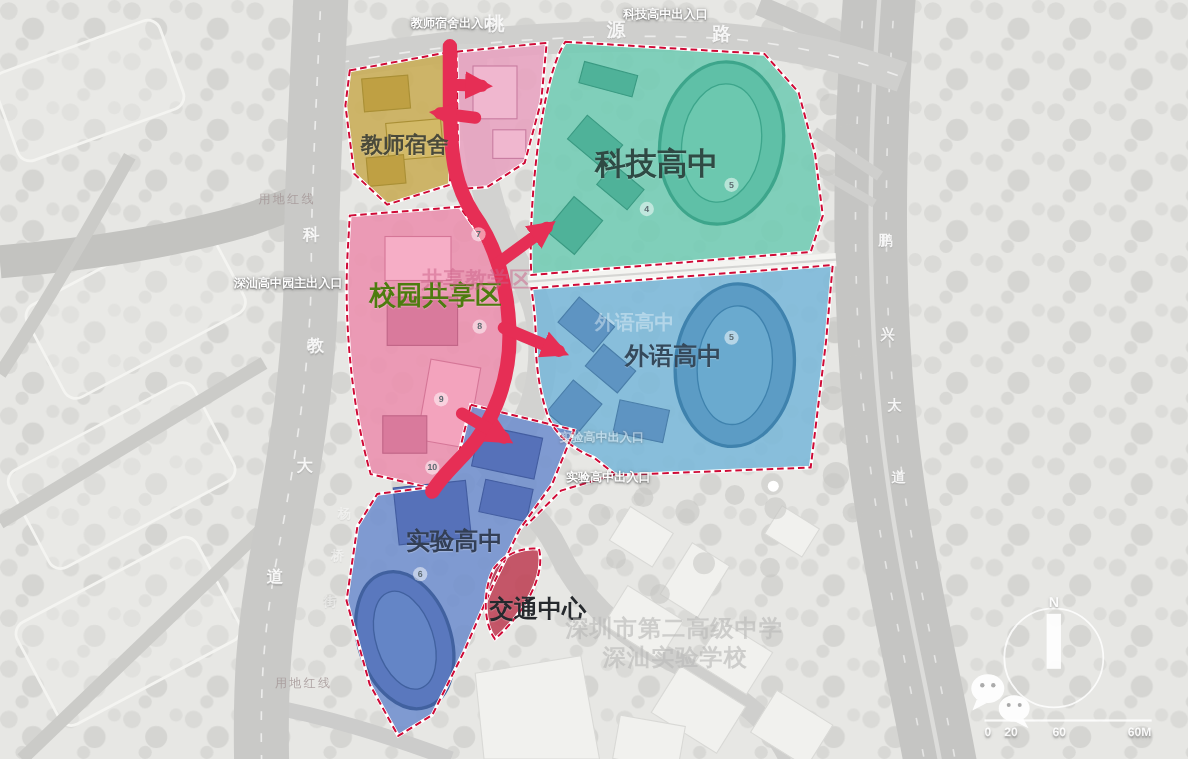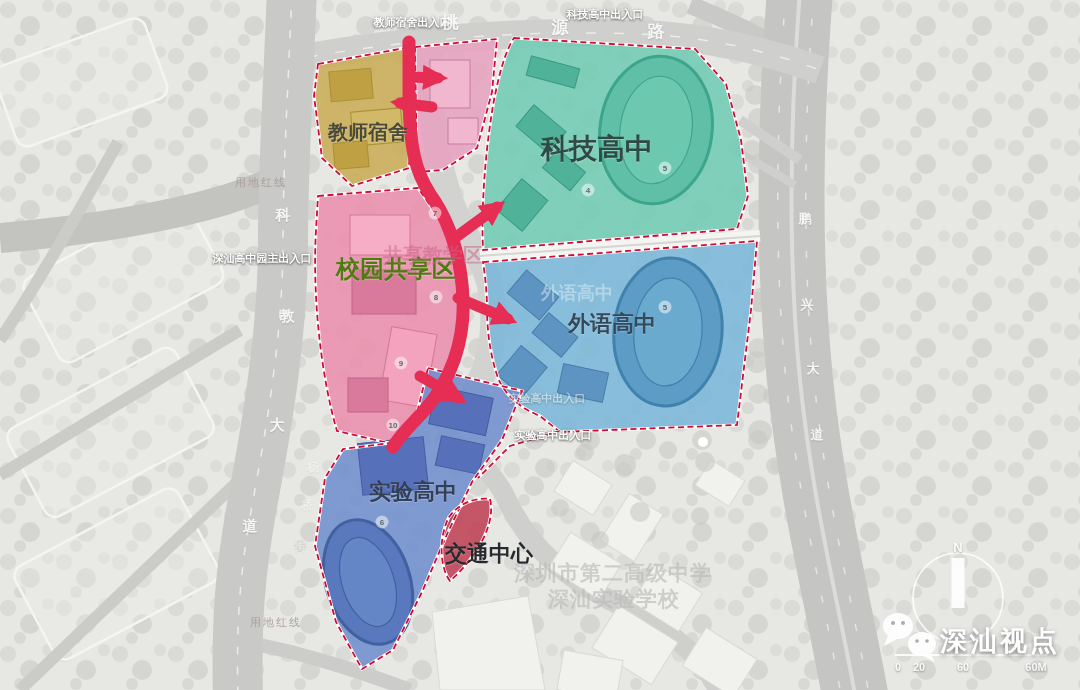--- a/index.html
+++ b/index.html
@@ -291,15 +291,14 @@
 <span class="badge" style="left:665px;top:168px">5</span>
 <span class="badge" style="left:665px;top:307px">5</span>
 <span class="badge" style="left:382px;top:522px">6</span>
 
 <div class="lbl north" style="left:958px;top:547px">N</div>
 <div class="scale-line"></div>
 <div class="lbl sc" style="left:898px;top:667px">0</div>
 <div class="lbl sc" style="left:919px;top:667px">20</div>
 <div class="lbl sc" style="left:963px;top:667px">60</div>
 <div class="lbl sc" style="left:1036px;top:667px">60M</div>
-<div class="wm-text">深汕视点</div>
 
 </div>
 
 </body></html>

